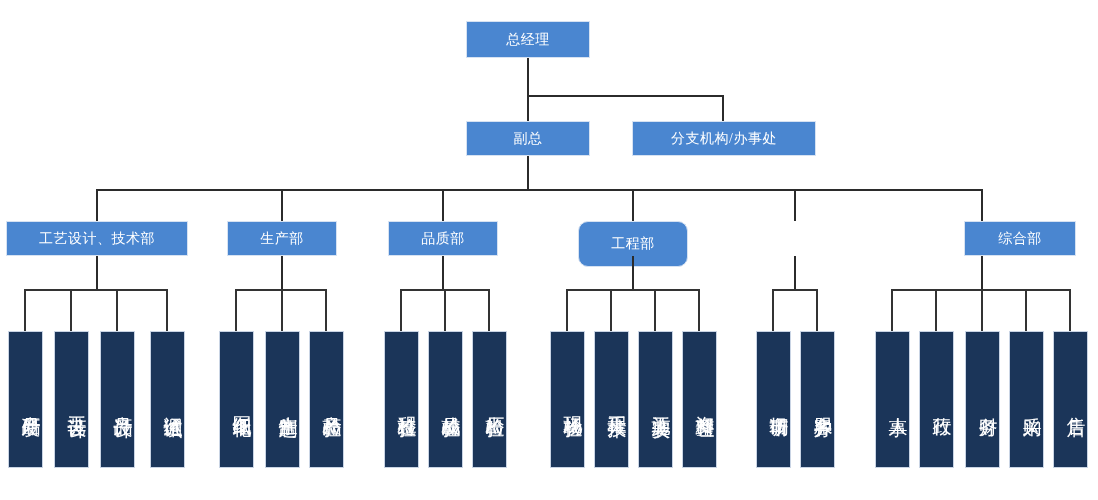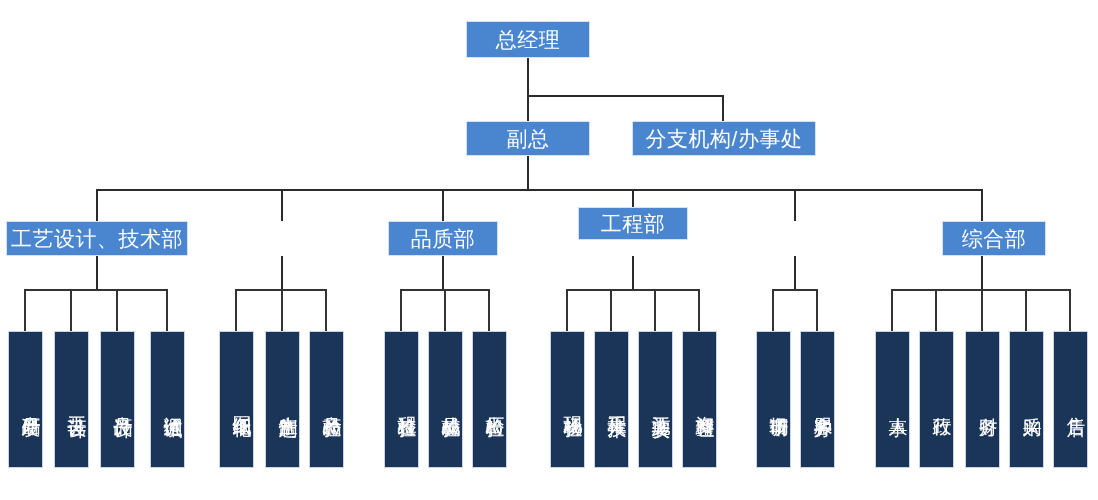--- a/index.html
+++ b/index.html
@@ -32,22 +32,23 @@
     display: flex;
     align-items: center;
     justify-content: center;
     color: #ffffff;
     text-align: center;
     line-height: 1.12;
     border: 1px solid #d6e2f2;
   }
   .node.lvl-light {
     background: #4a86d0;
-    font-size: 21px;
+    font-size: 14px;
     letter-spacing: 0.5px;
+    font-family: Liberation Serif, serif;
   }
   .node.lvl-dark {
     background: #1b3559;
     font-size: 19px;
     writing-mode: vertical-rl;
     text-orientation: upright;
     letter-spacing: 1px;
     align-items: flex-start;
     justify-content: center;
     padding-top: 6px;
@@ -91,27 +92,30 @@
   <div class="ln v" style="left:96px; top:189px; width:2px; height:32px;"></div>
   <div class="ln v" style="left:281px; top:189px; width:2px; height:32px;"></div>
   <div class="ln v" style="left:442px; top:189px; width:2px; height:32px;"></div>
   <div class="ln v" style="left:632px; top:189px; width:2px; height:32px;"></div>
   <div class="ln v" style="left:794px; top:189px; width:2px; height:32px;"></div>
   <div class="ln v" style="left:981px; top:189px; width:2px; height:32px;"></div>
 
   <div class="node lvl-light" style="left:6px; top:221px; width:182px; height:35px;">
     <span>工艺设计、技术部</span>
   </div>
+  <div class="node lvl-light" style="left:227px; top:221px; width:110px; height:35px;">
+    <span>生产部</span>
+  </div>
   <div class="node lvl-light" style="left:388px; top:221px; width:110px; height:35px;">
     <span>品质部</span>
   </div>
-  <div class="node lvl-light" style="left:578px; top:207px; width:110px; height:33px;">
+  <div class="node lvl-light" style="left:578px; top:221px; width:110px; height:46px;border-radius:10px;">
     <span>工程部</span>
   </div>
-  <div class="node lvl-light" style="left:942px; top:221px; width:104px; height:35px;justify-content:center;">
+  <div class="node lvl-light" style="left:964px; top:221px; width:112px; height:35px;justify-content:center;">
     <span>综合部</span>
   </div>
 
   <div class="ln v" style="left:96px; top:256px; width:2px; height:34px;"></div>
   <div class="ln h thin" style="left:24px; top:289px; width:144px; height:2px;"></div>
   <div class="ln v thin" style="left:24px; top:289px; width:2px; height:42px;"></div>
   <div class="ln v thin" style="left:70px; top:289px; width:2px; height:42px;"></div>
   <div class="ln v thin" style="left:116px; top:289px; width:2px; height:42px;"></div>
   <div class="ln v thin" style="left:166px; top:289px; width:2px; height:42px;"></div>
 

